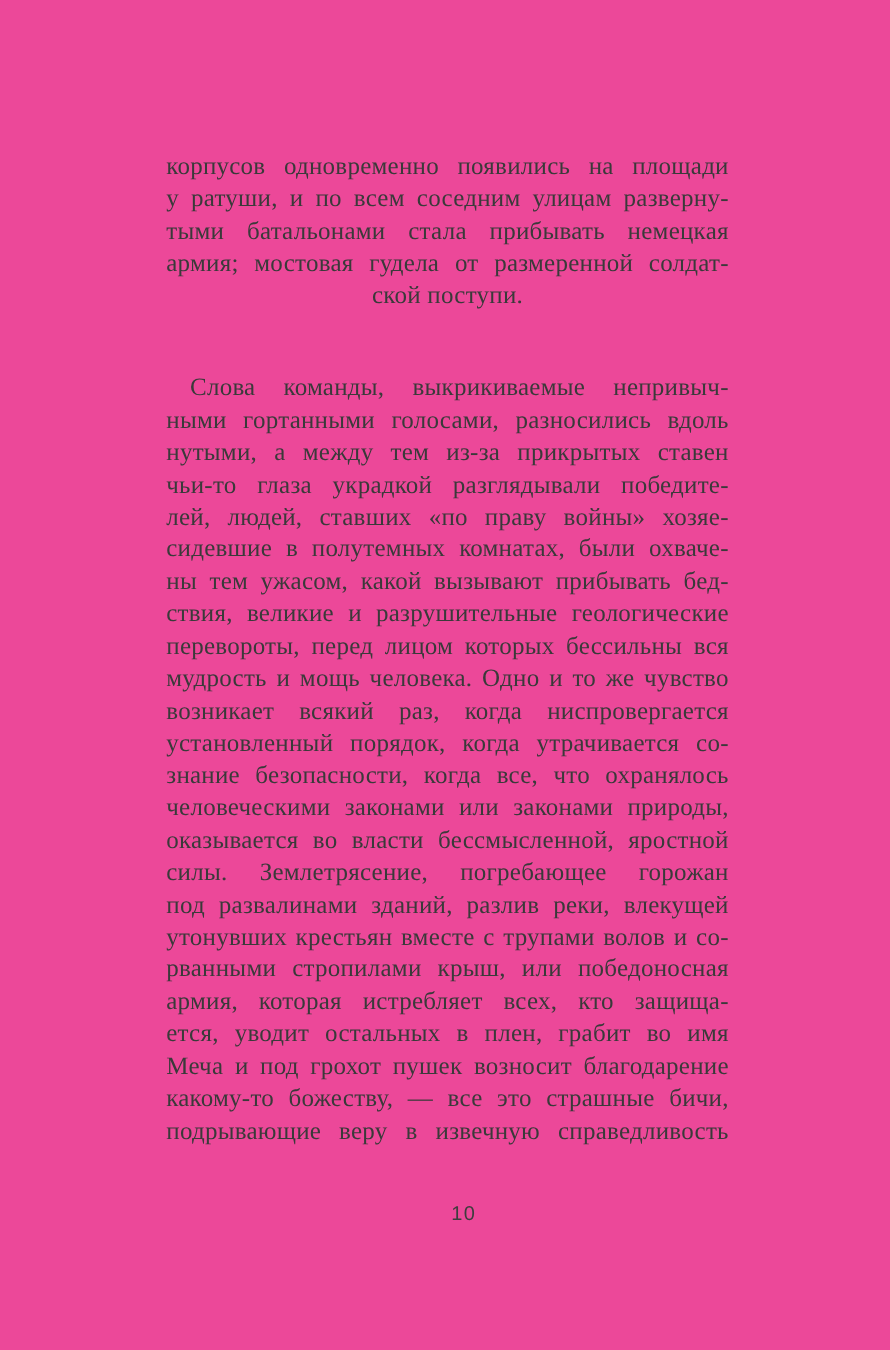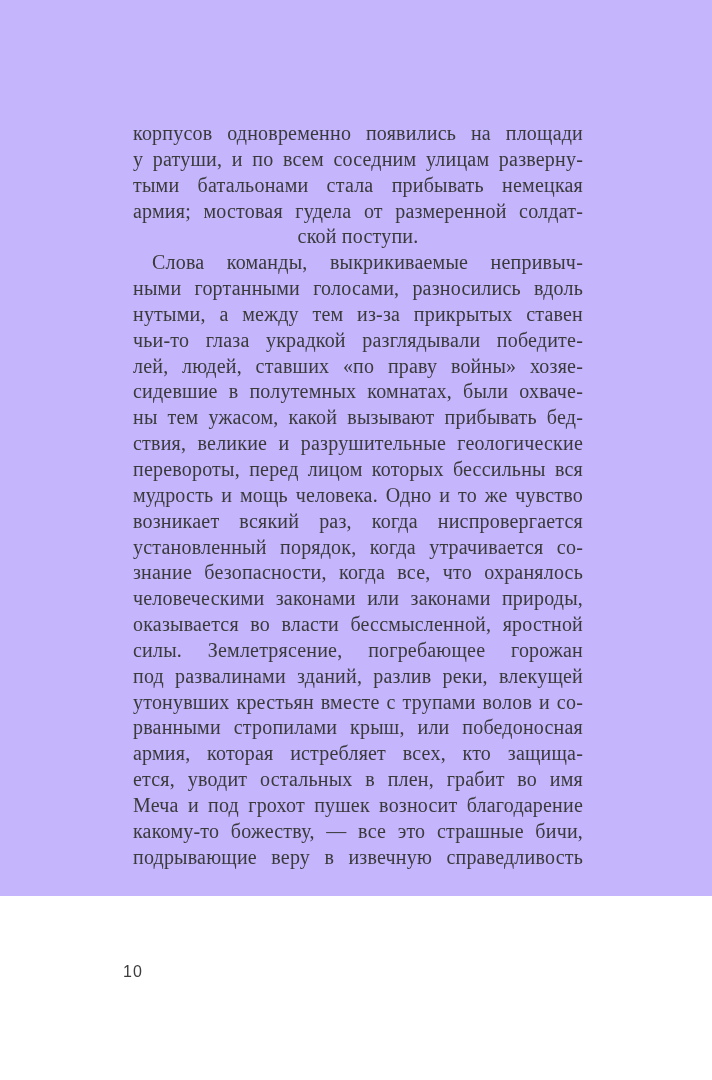--- a/index.html
+++ b/index.html
@@ -8,22 +8,22 @@
   }
   body {
     width: 712px;
     height: 1080px;
     background: #ffffff;
     overflow: hidden;
   }
   .page {
     position: relative;
     width: 712px;
-    height: 896px;
-    background: #c4b5fd;
+    height: 1080px;
+    background: #ec4899;
     font-family: "Liberation Serif", "DejaVu Serif", serif;
   }
   .text-block {
     position: absolute;
     left: 133px;
     top: 121px;
     width: 450px;
     color: #3a3a3a;
     font-size: 20px;
     line-height: 25.85px;
@@ -33,26 +33,28 @@
     text-align: center;
     white-space: normal;
   }
   .text-line.justify {
     text-align: justify;
     text-align-last: justify;
   }
   .text-line.indent {
     padding-left: 19px;
     box-sizing: border-box;
+    margin-top: 48px;
   }
   .page-number {
     position: absolute;
-    left: 123px;
+    left: 146px;
     top: 963px;
     width: 450px;
+    text-align: center;
     color: #3d3d3d;
     font-family: "Liberation Sans", "DejaVu Sans", sans-serif;
     font-size: 16px;
     letter-spacing: 1px;
   }
 </style>
 </head>
 <body>
 
 <div class="page">

